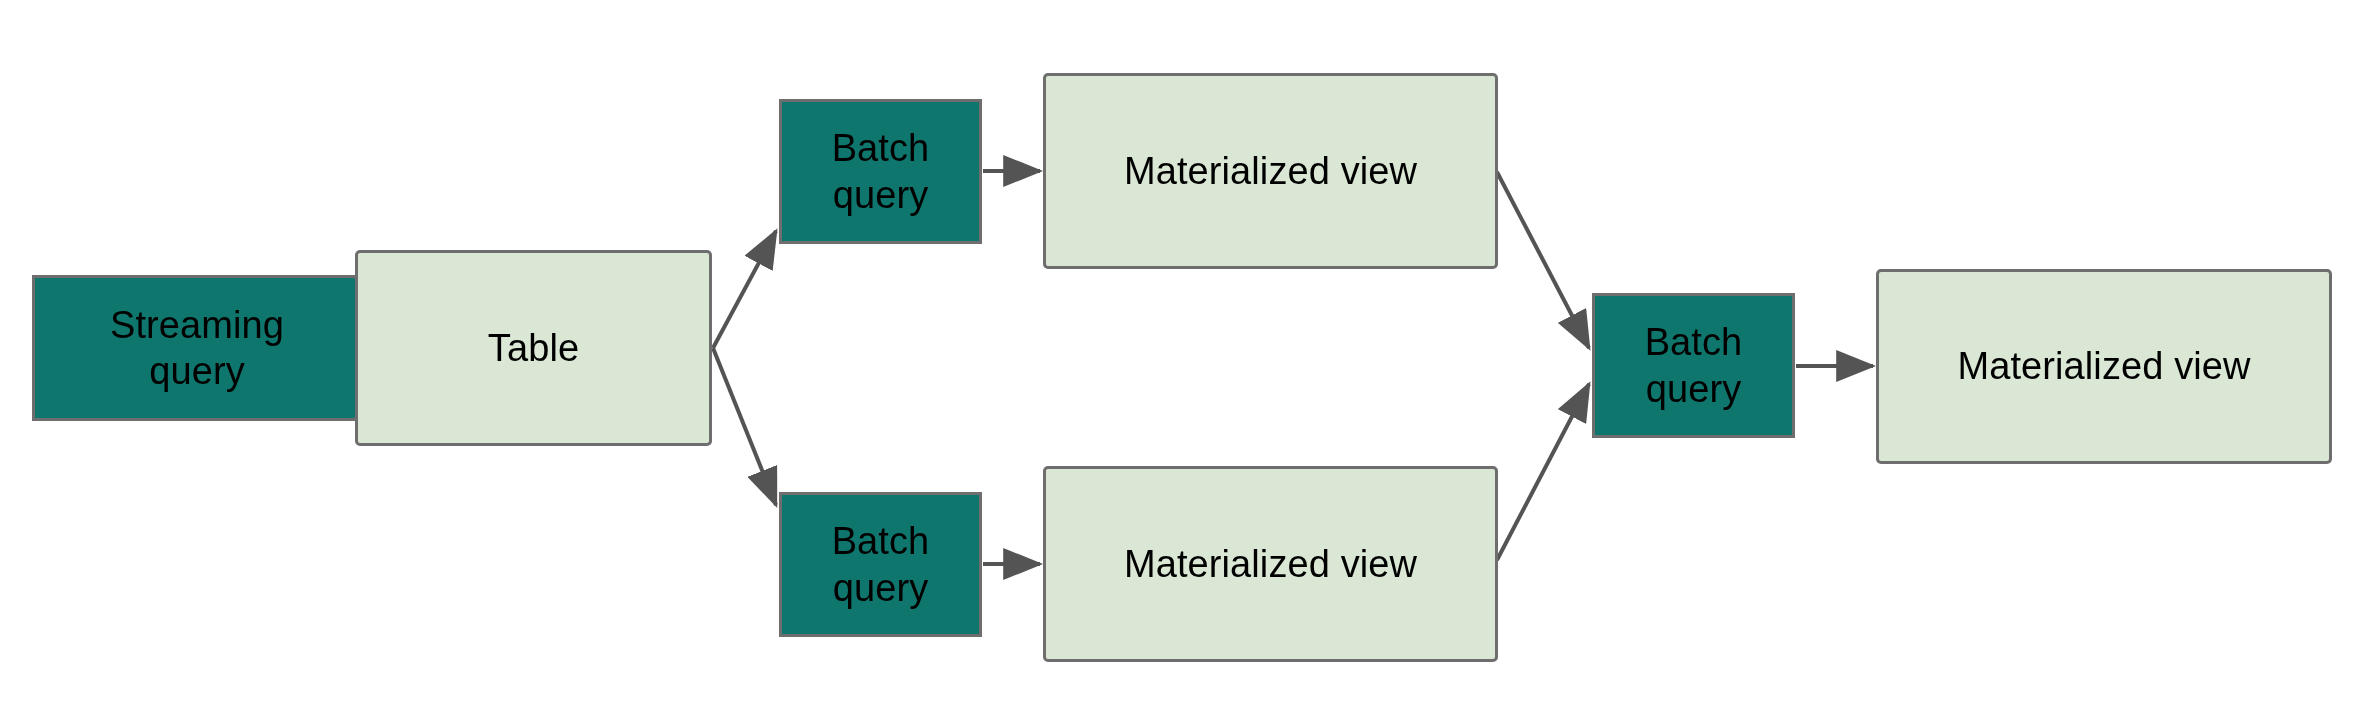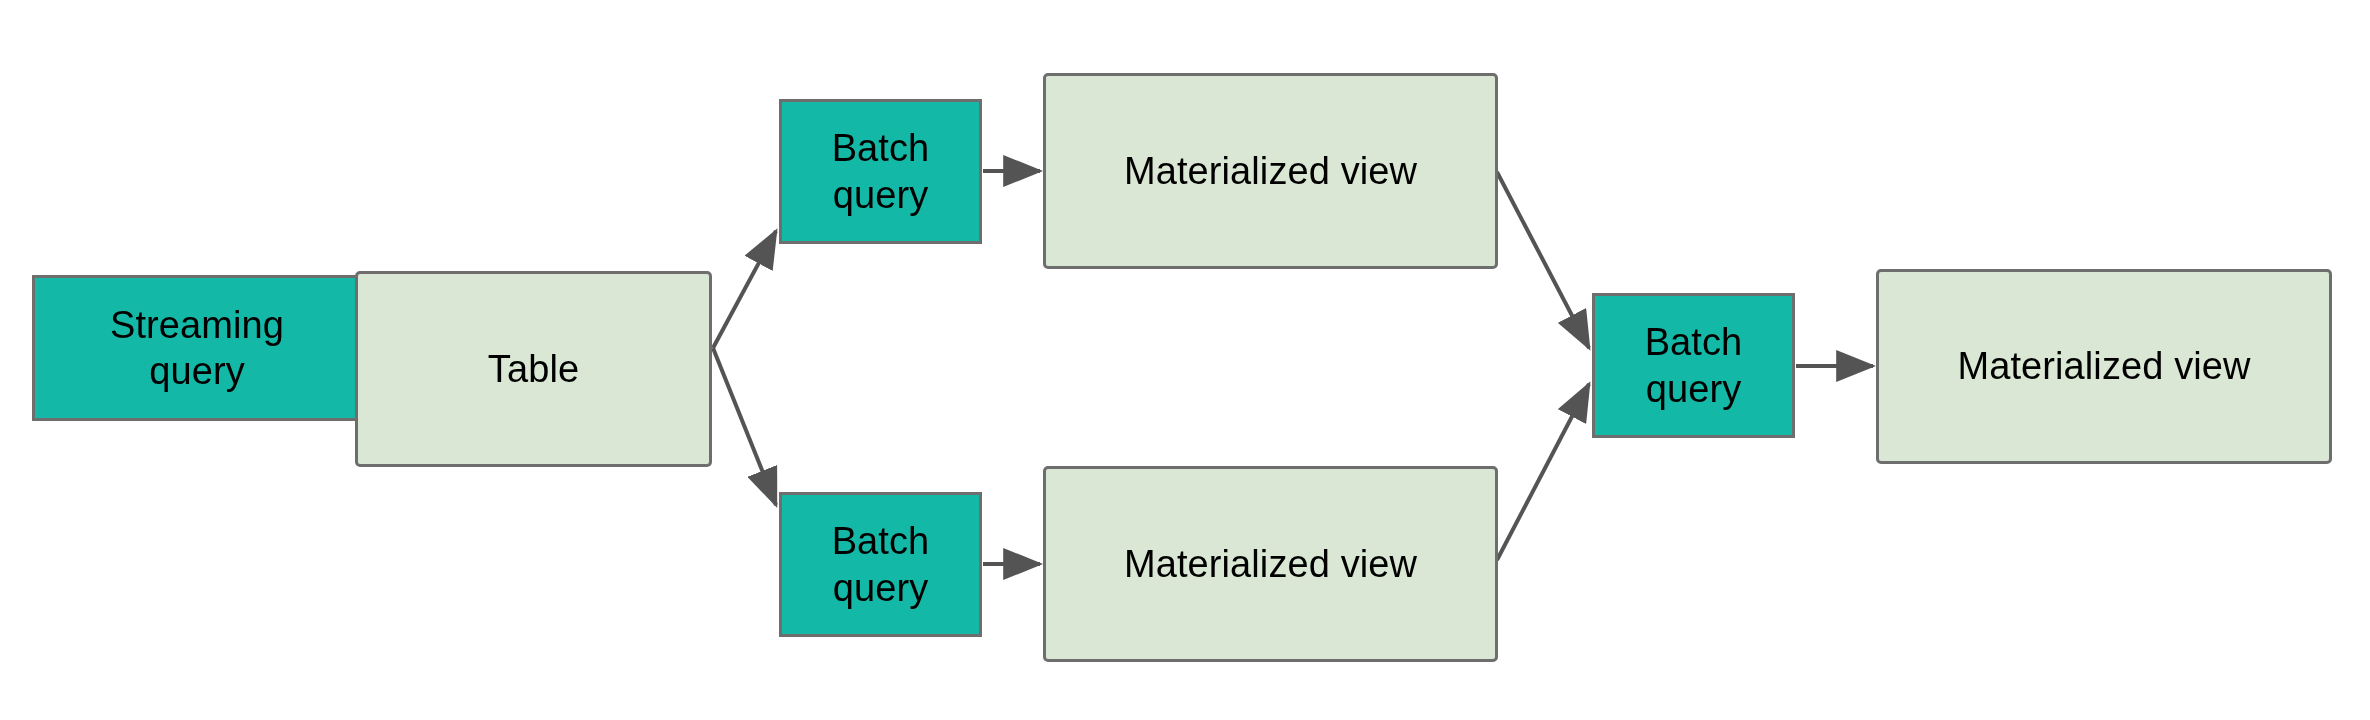--- a/index.html
+++ b/index.html
@@ -34,21 +34,21 @@
     justify-content: center;
     text-align: center;
     color: #000000;
     font-size: 38px;
     line-height: 1.22;
     letter-spacing: 0.1px;
     white-space: pre-line;
     border: 3px solid #666666;
   }
   .node-yellow {
-    background: #14b8a6;
+    background: #0f766e;
     border-color: #6e6e6e;
     border-radius: 0;
   }
   .node-green {
     background: #d9e7d4;
     border-color: #6e6e6e;
     border-radius: 5px;
   }
   .node-label {
     display: block;
@@ -100,21 +100,21 @@
     <g>
       <line x1="1796" y1="366" x2="1873" y2="366" stroke="#545454" stroke-width="4" marker-end="url(#arrowhead)"></line>
     </g>
   </svg>
 
   <div class="node node-yellow" id="node-streaming-query" style="left:32px; top:275px; width:330px; height:146px;">
     <span class="node-label">Streaming
 query</span>
   </div>
 
-  <div class="node node-green" id="node-table" style="left:355px; top:250px; width:357px; height:196px;margin-top:21px;">
+  <div class="node node-green" id="node-table" style="left:355px; top:250px; width:357px; height:196px;">
     <span class="node-label">Table</span>
   </div>
 
   <div class="node node-yellow" id="node-batch-query-top" style="left:779px; top:99px; width:203px; height:145px;">
     <span class="node-label">Batch
 query</span>
   </div>
 
   <div class="node node-green" id="node-materialized-view-top" style="left:1043px; top:73px; width:455px; height:196px;">
     <span class="node-label">Materialized view</span>

